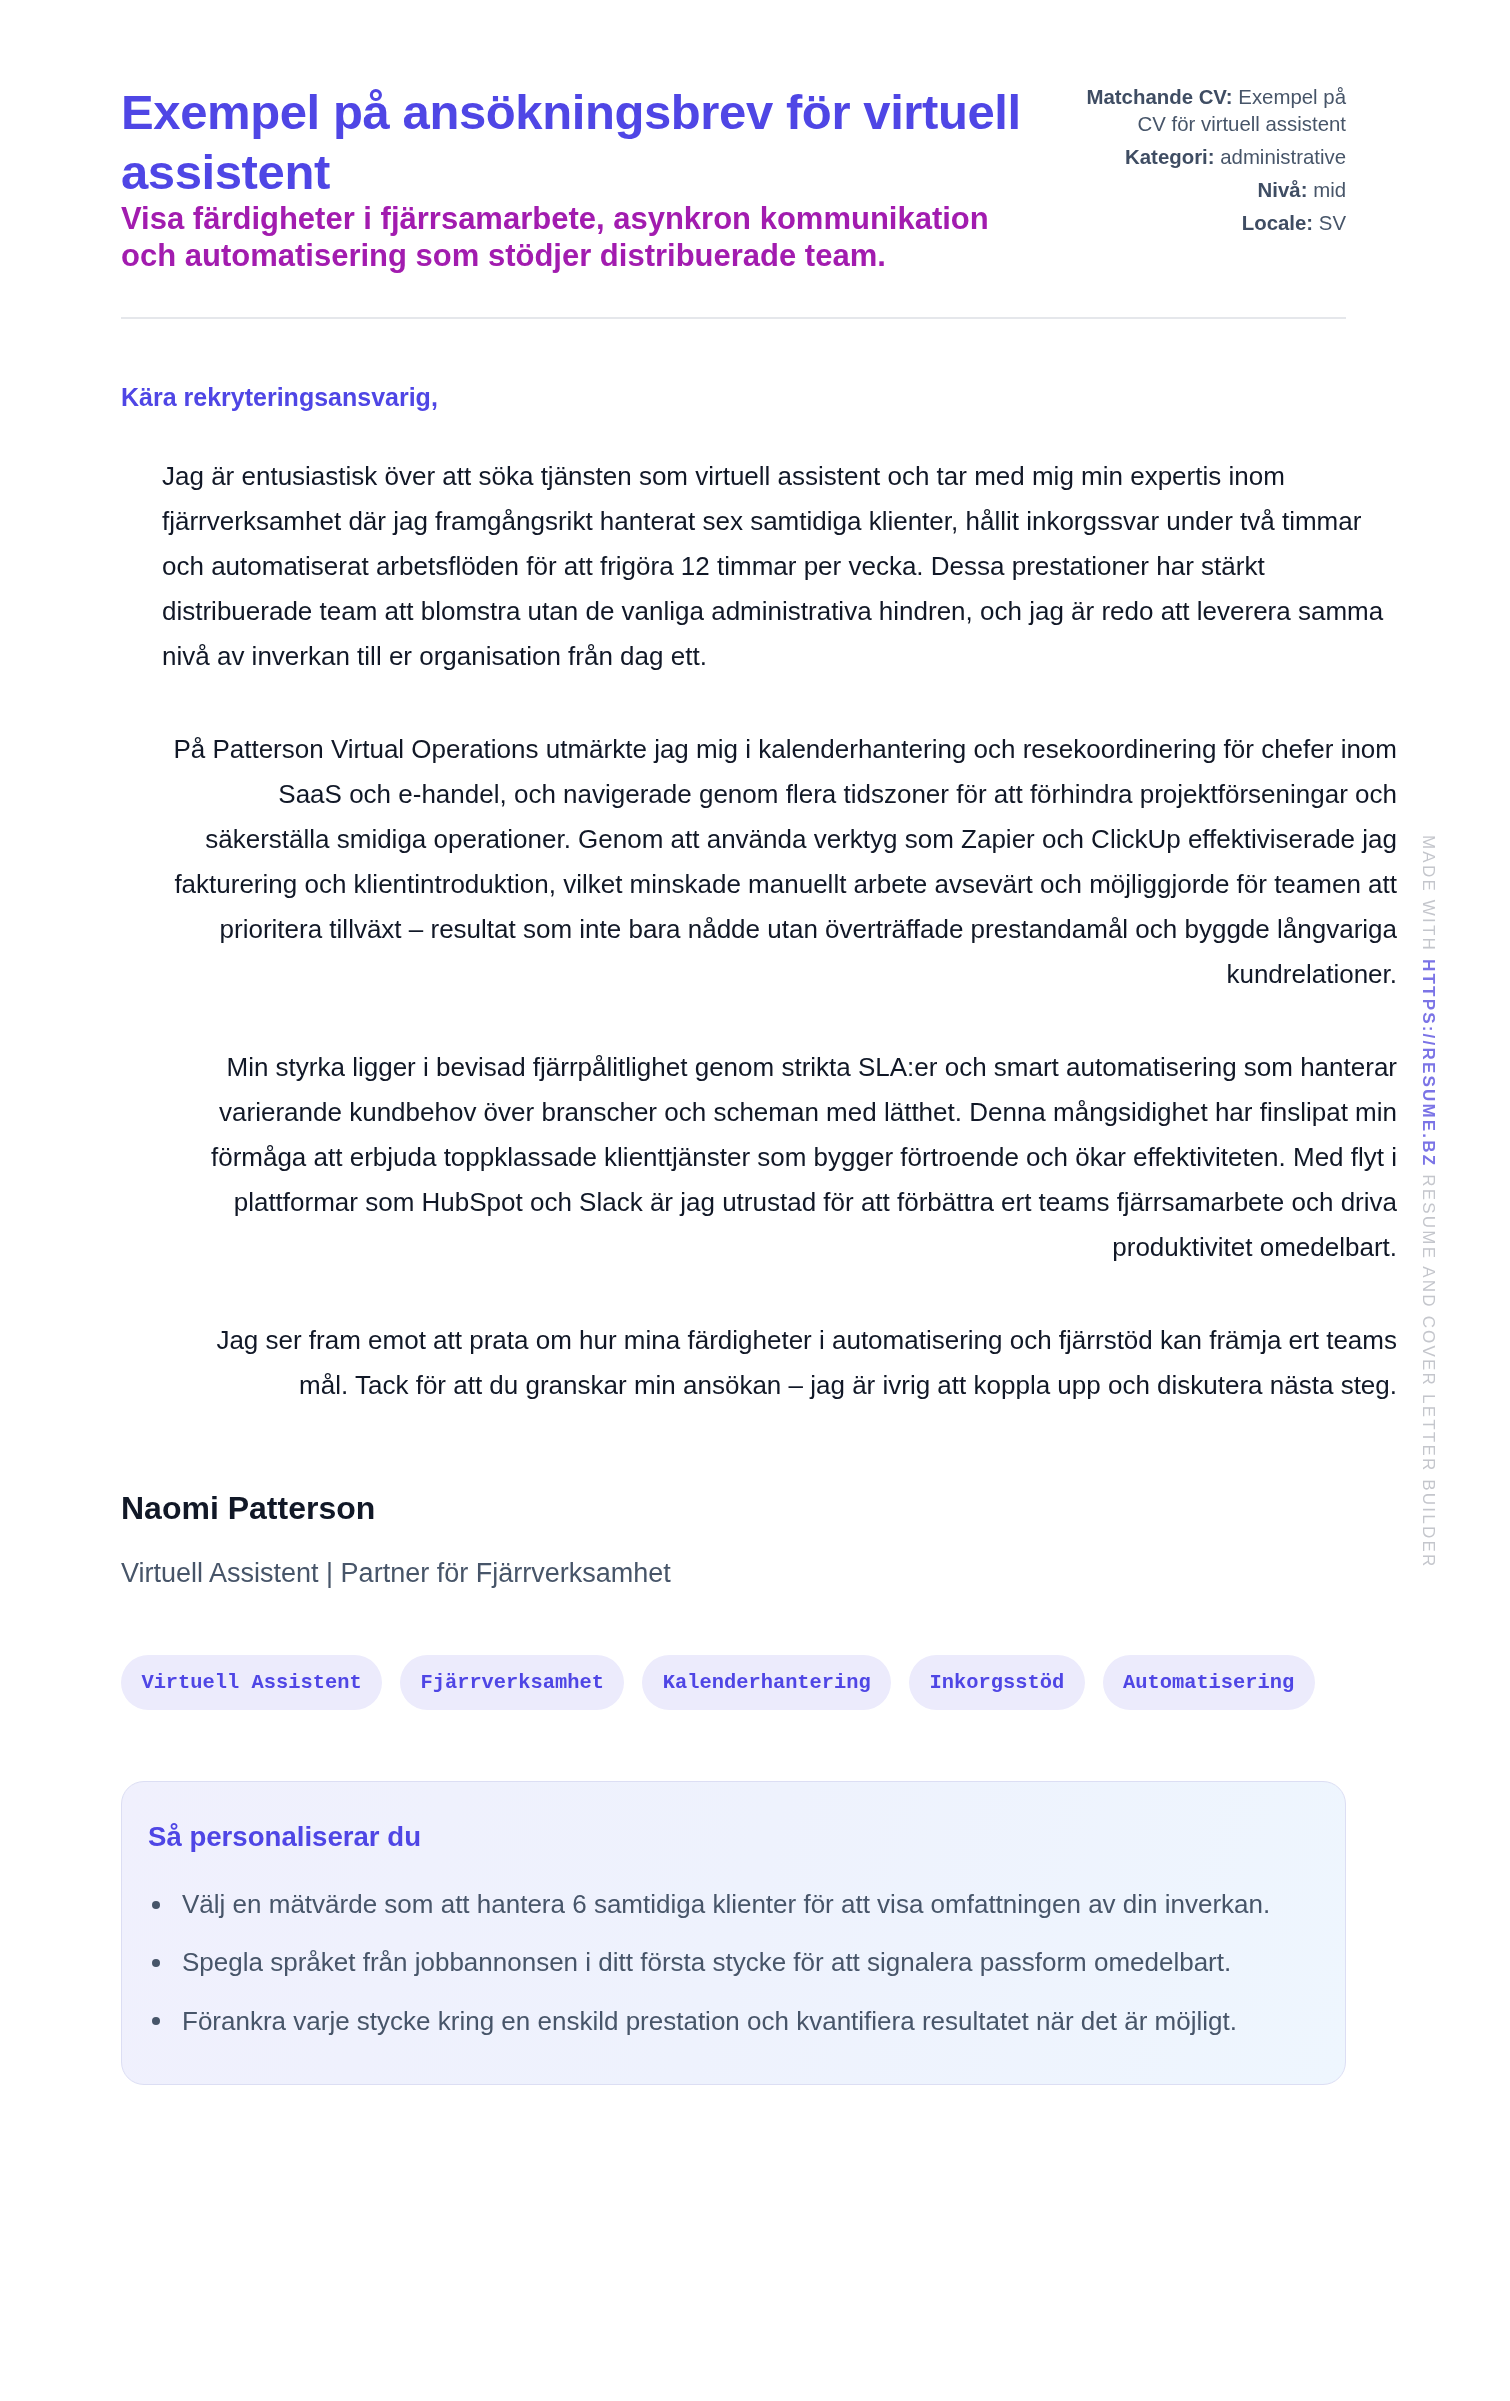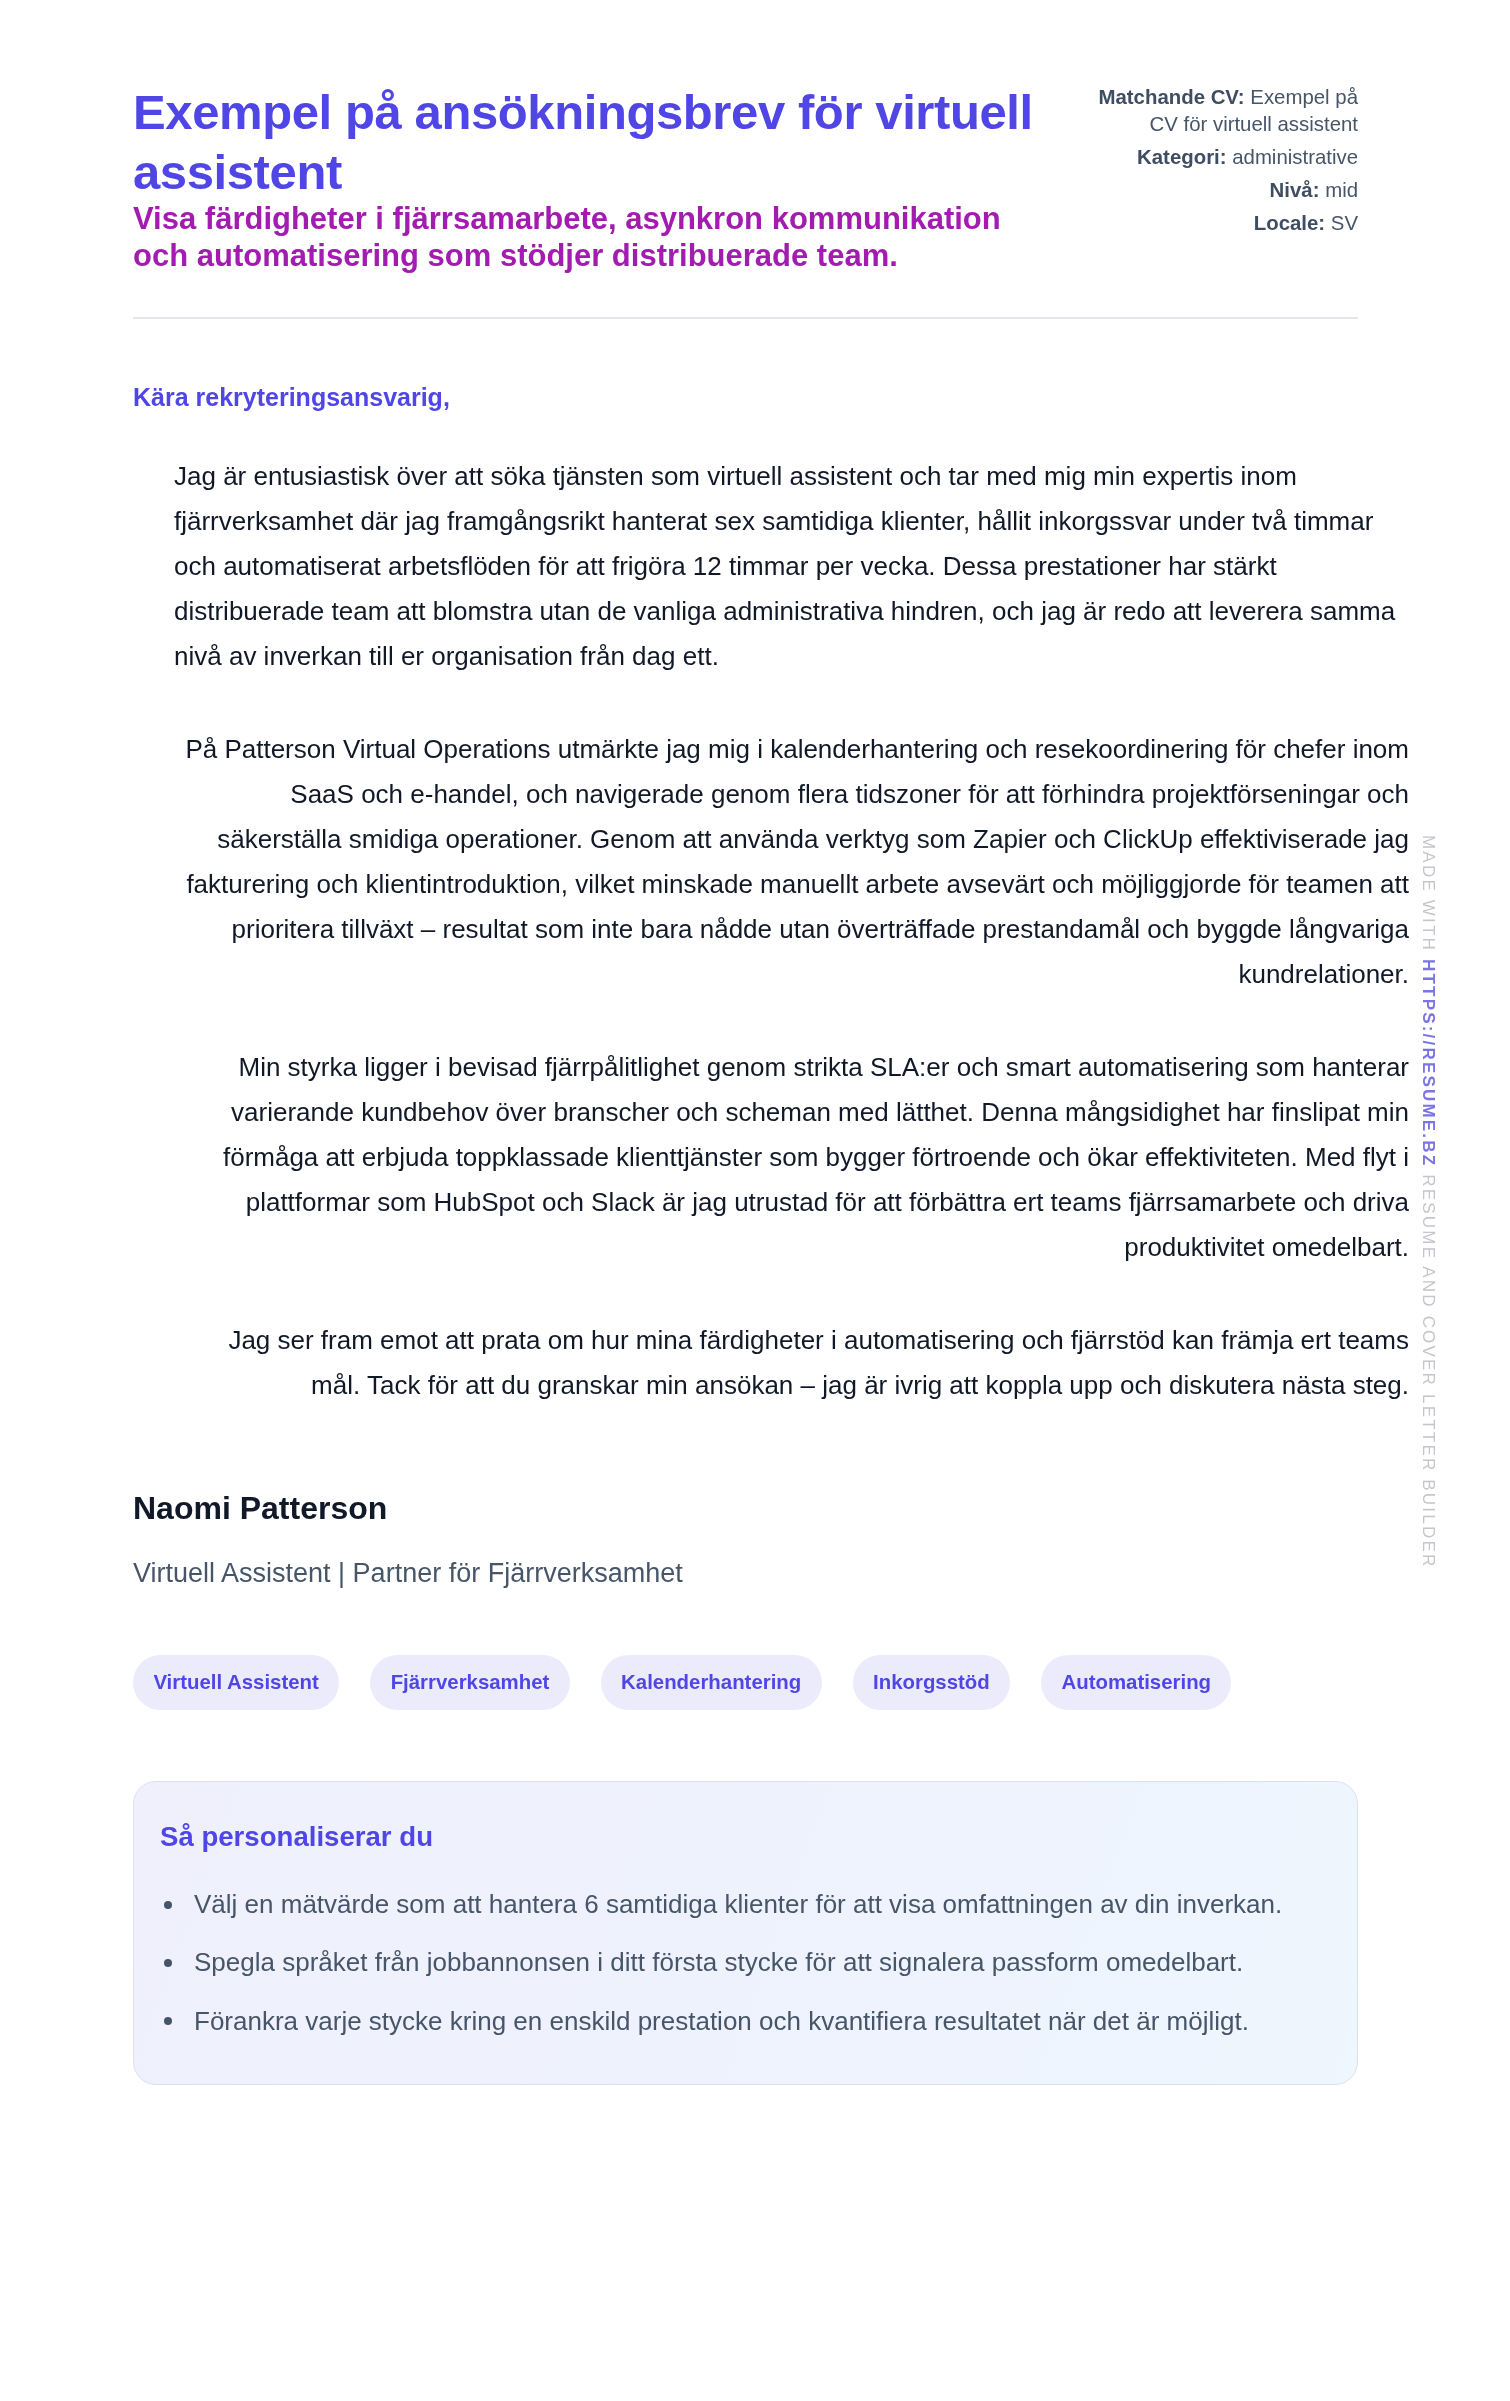--- a/index.html
+++ b/index.html
@@ -10,21 +10,21 @@
       font-family: "Liberation Sans", sans-serif;
       overflow: hidden;
     }
     .page {
       position: relative;
       width: 1511px;
       height: 2401px;
     }
     .content {
       position: absolute;
-      left: 133px;
+      left: 121px;
       top: 82px;
       width: 1225px;
     }
     .header {
       display: flex;
       justify-content: space-between;
       align-items: flex-start;
       padding-bottom: 43px;
       border-bottom: 2.7px solid #e5e7eb;
     }
@@ -82,22 +82,23 @@
     }
     .sig-title {
       margin-top: 33px;
       color: #475569;
       font-size: 27px;
       line-height: 32px;
     }
 
     .tags {
       display: flex;
-      gap: 31px;
+      gap: 18px;
       margin-top: 66px;
+      font-family: Liberation Mono, monospace;
     }
     .tag {
       height: 55px;
       padding: 0 20.4px;
       border-radius: 27.6px;
       background: #ecebfc;
       color: #4f46e5;
       font-size: 20.4px;
       font-weight: 700;
       line-height: 55px;

